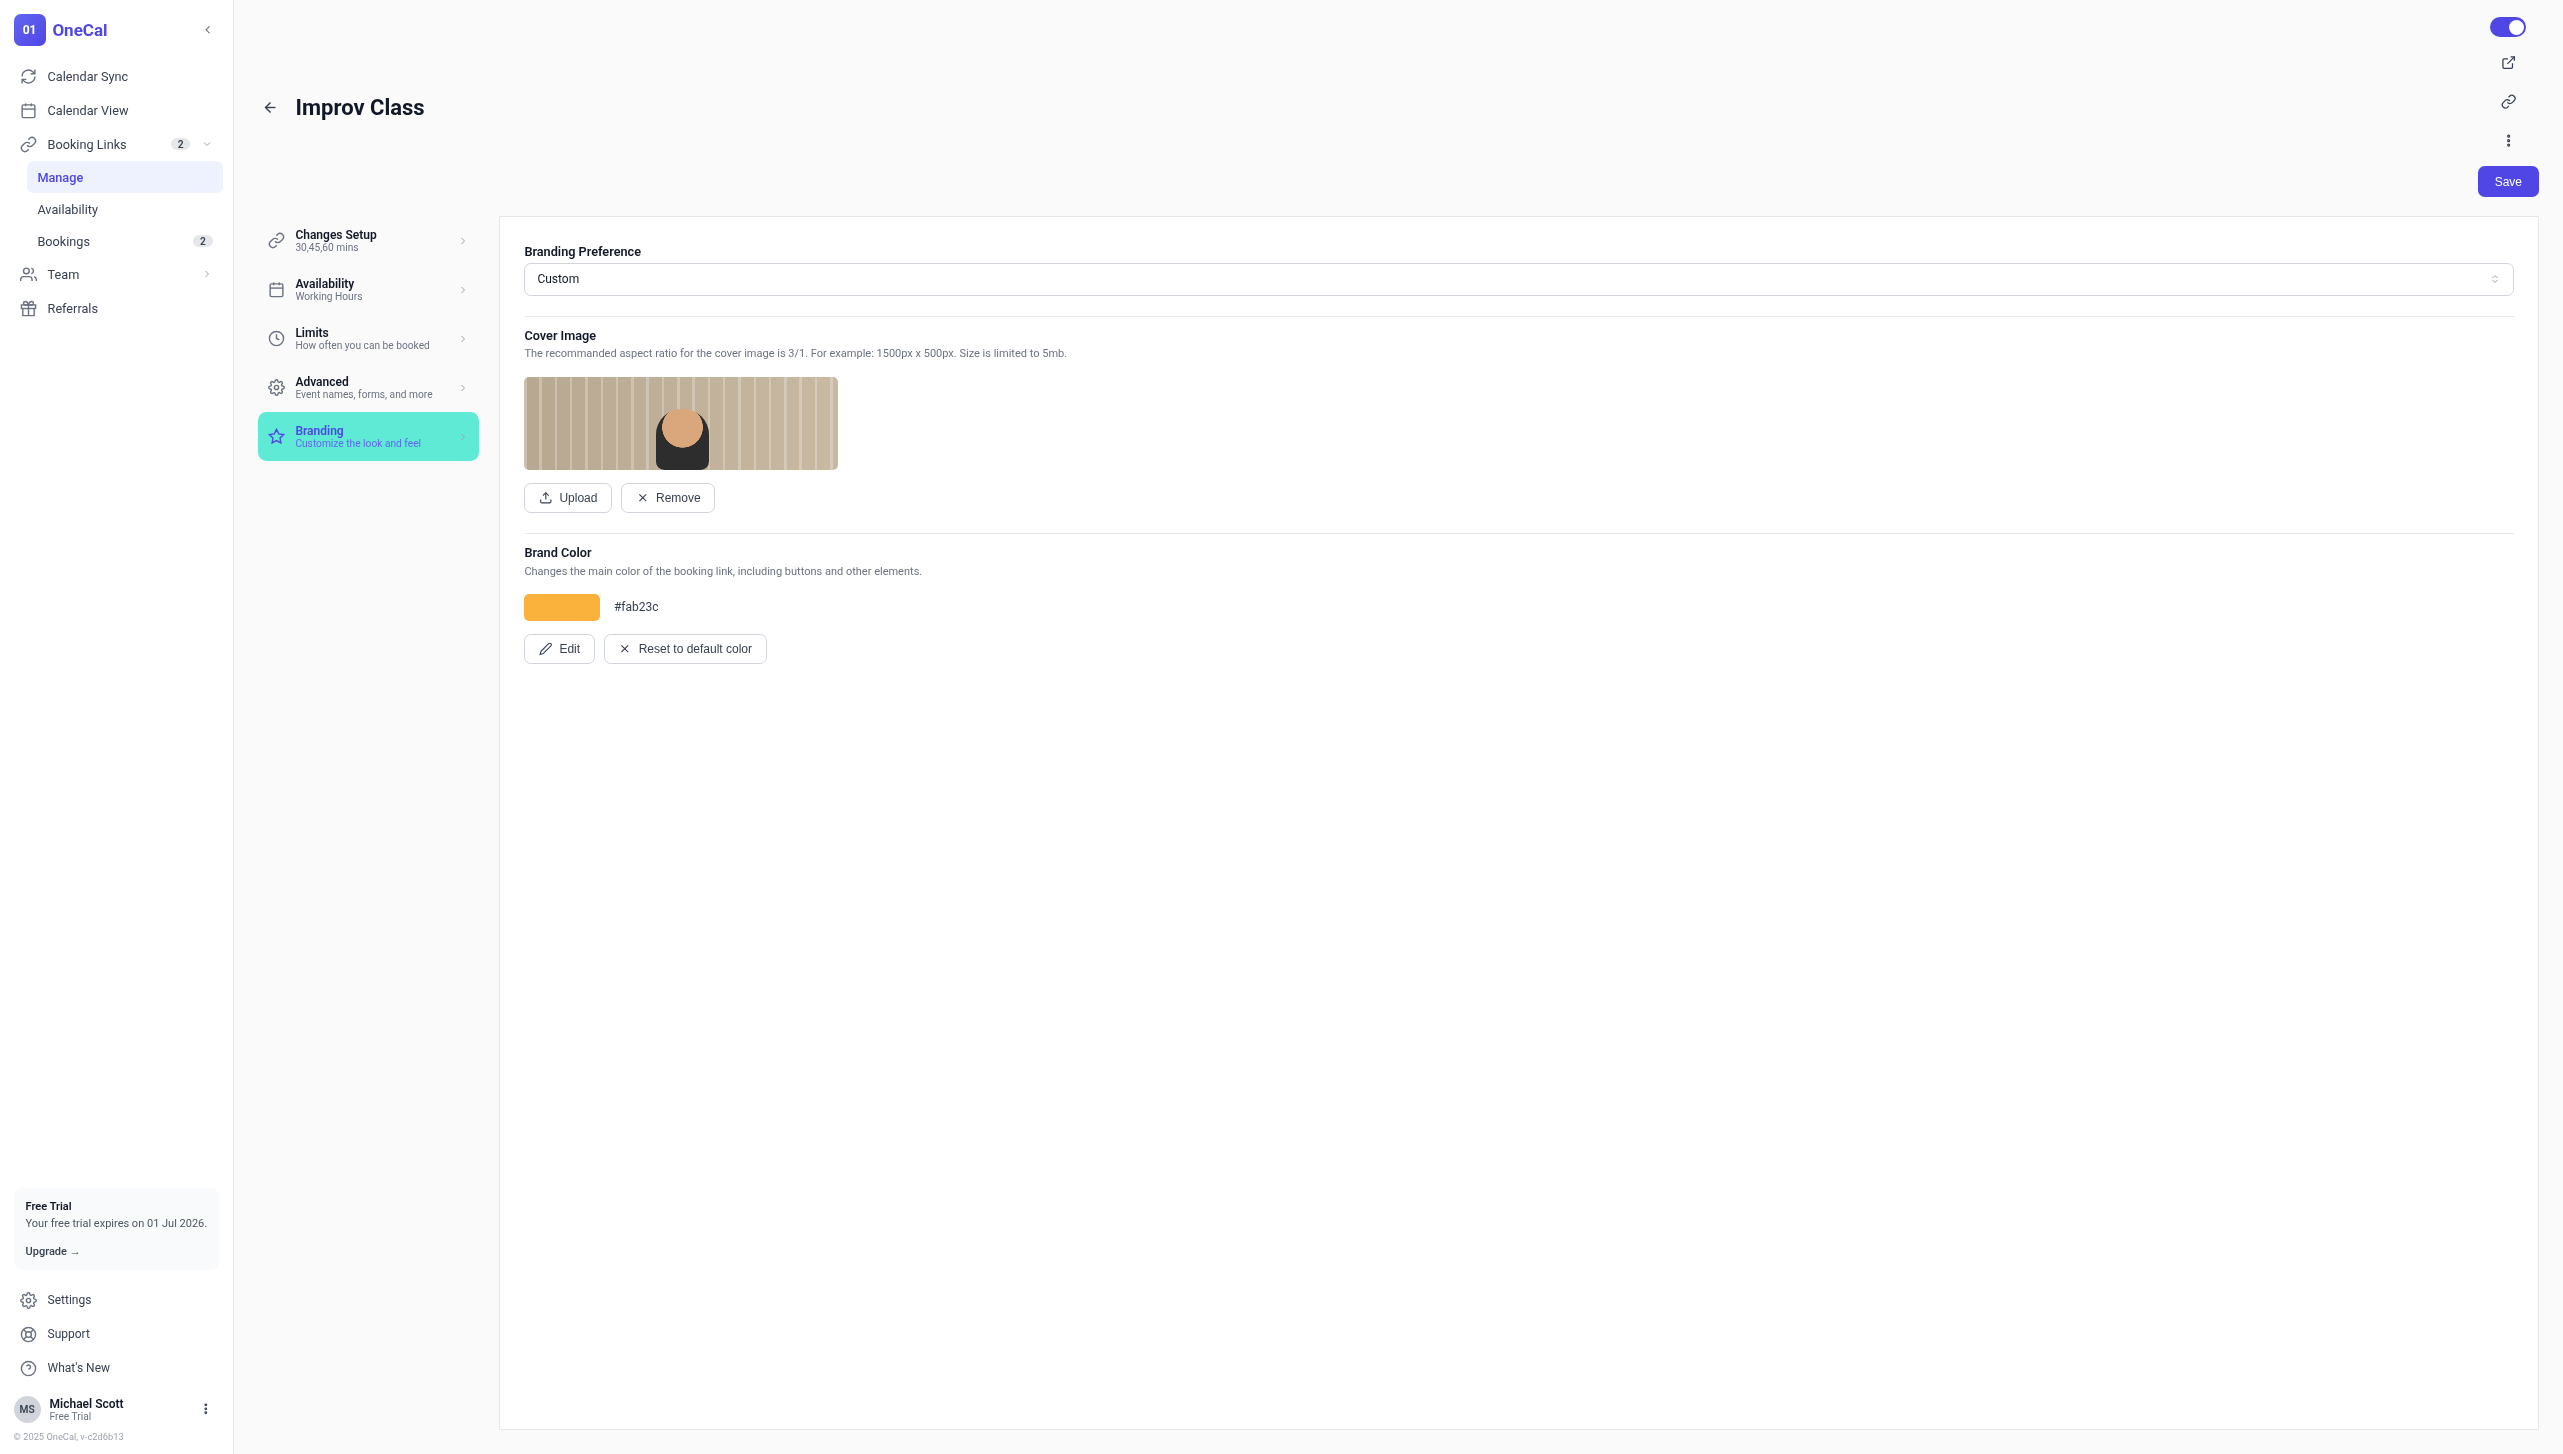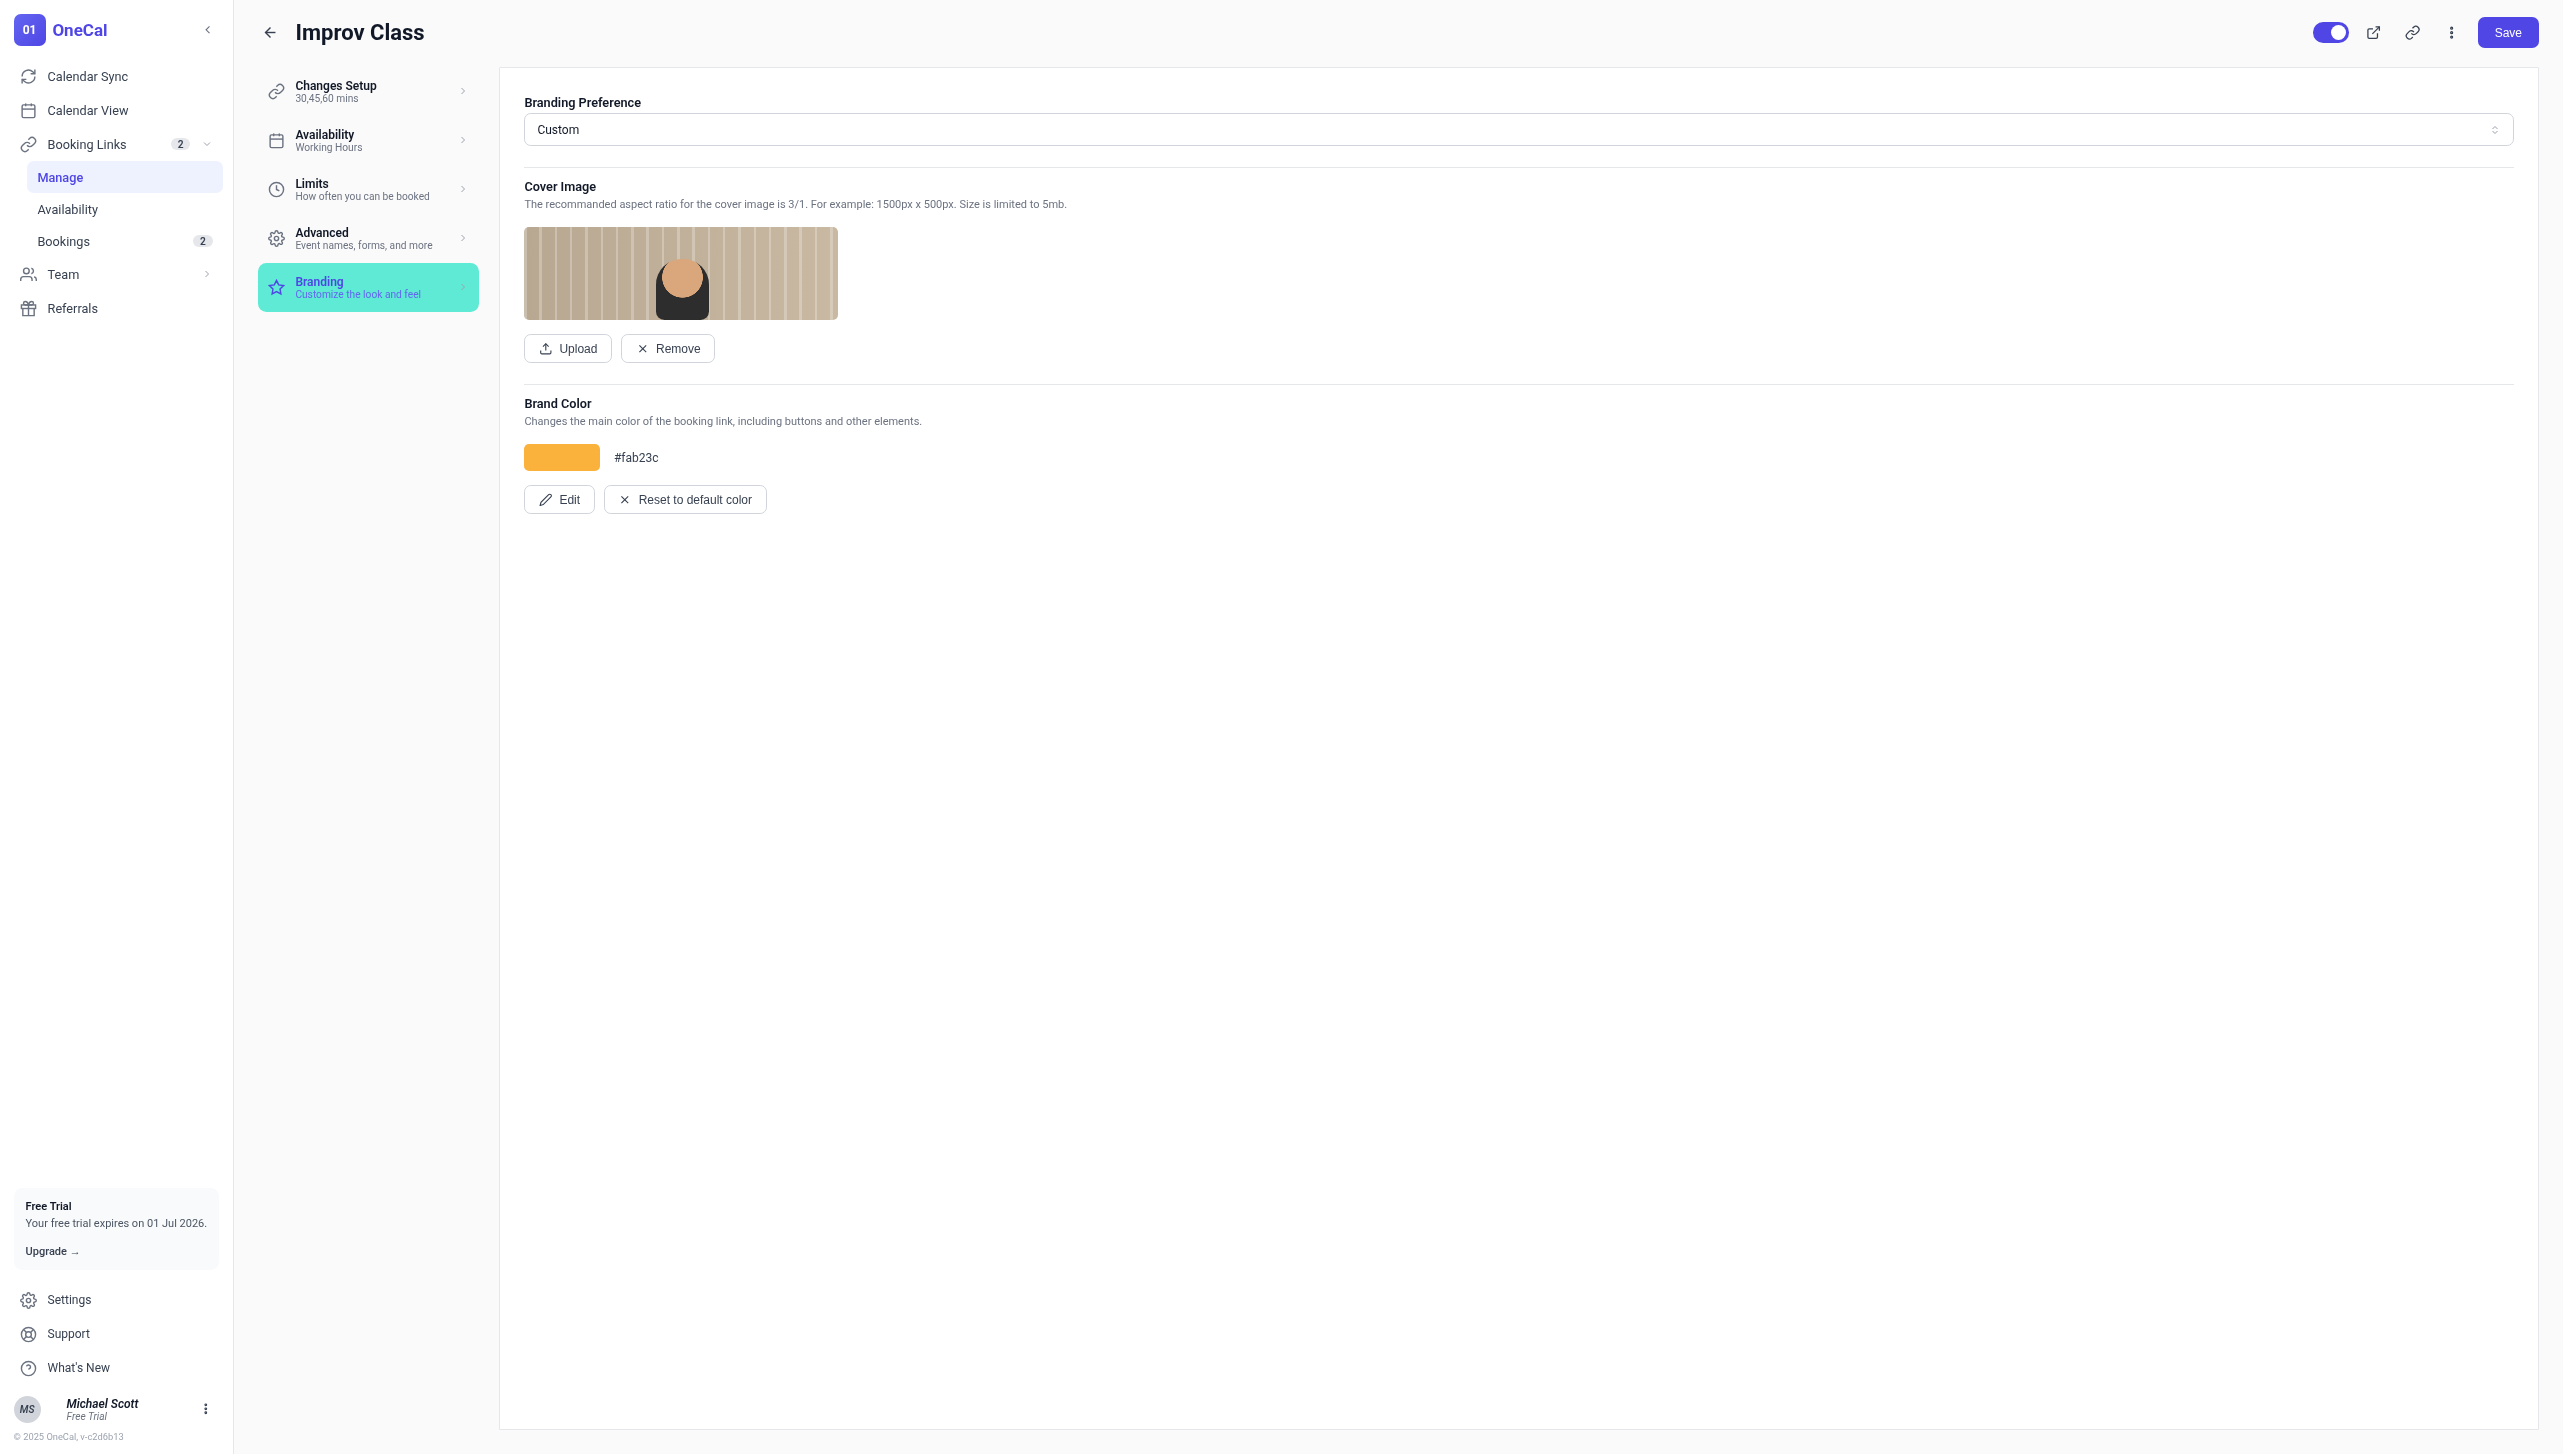--- a/index.html
+++ b/index.html
@@ -87,23 +87,22 @@
   margin: 13.6px 3.4px;
   font-size: 11px;
   color: #4b5563;
 }
 .trial-card .title { font-weight: 600; color: #111827; margin-bottom: 3.4px; }
 .trial-card .upgrade { margin-top: 15.3px; font-weight: 500; color: #374151; cursor: pointer; }
 .bottom-nav .nav-item { font-size: 12px; }
 .profile-row {
   display: flex;
   align-items: center;
-  gap: 26px;
+  gap: 9px;
   padding: 10.2px 3.4px 3.4px 3.4px;
-  font-style: italic;
 }
 .avatar {
   width: 27px; height: 27px;
   border-radius: 50%;
   background: #d1d5db;
   display: flex; align-items: center; justify-content: center;
   font-size: 10.2px; font-weight: 600; color: #374151;
 }
 .profile-info { flex: 1; }
 .profile-info .name { font-size: 12px; font-weight: 600; }
@@ -122,21 +121,21 @@
   align-items: center;
   padding: 17px 24px 8.5px 24px;
   gap: 13.6px;
 }
 .back-btn {
   width: 24px; height: 24px;
   display: flex; align-items: center; justify-content: center;
   cursor: pointer; color: #374151;
 }
 .page-title { font-size: 22px; font-weight: 700; flex: 1; }
-.top-actions { display: flex; align-items: center; gap: 12px; }
+.top-actions { display: flex; align-items: center; gap: 12px; flex-direction: column; }
 .toggle {
   width: 36px; height: 20.4px;
   background: #4f46e5;
   border-radius: 10.2px;
   position: relative;
   cursor: pointer;
 }
 .toggle::after {
   content: "";
   position: absolute;

